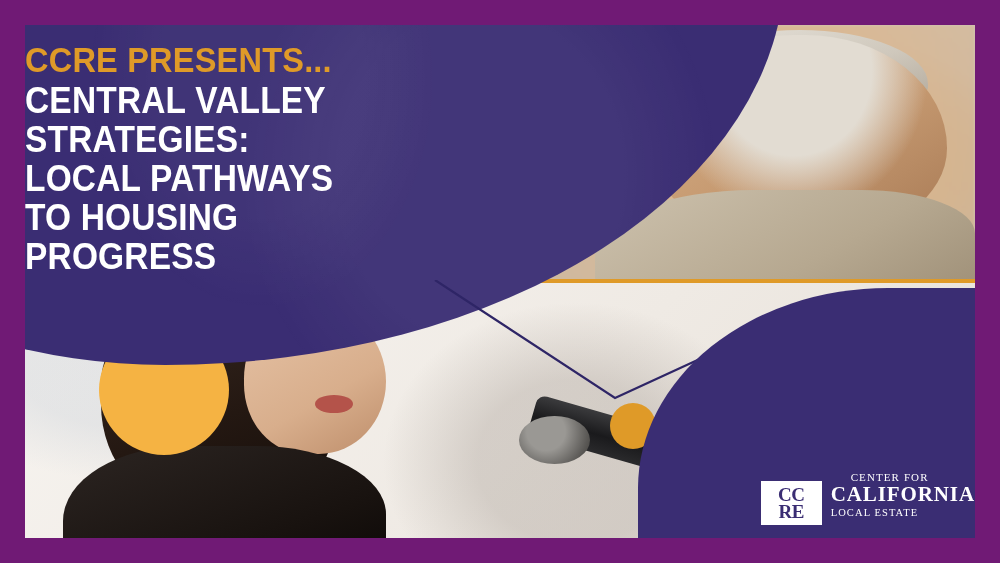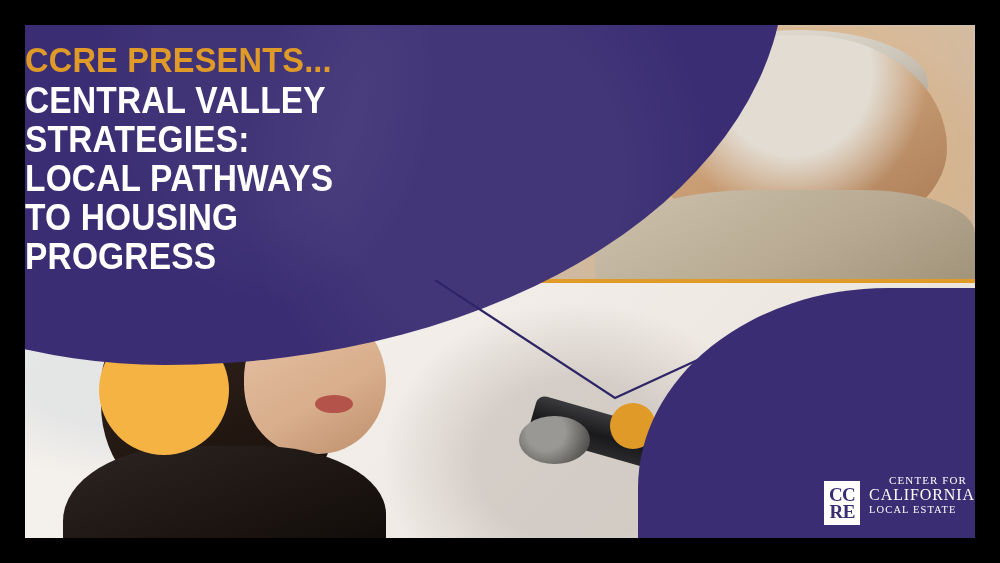--- a/index.html
+++ b/index.html
@@ -2,21 +2,21 @@
 <html><head>
 <meta charset="utf-8">
 <style>
   html,body{margin:0;padding:0;background:#fff;}
   body{font-family:"Liberation Sans",sans-serif;}
 
   #poster{
     position:relative;
     width:1000px;height:563px;
     overflow:hidden;
-    background:#000000;
+    background:#701a75;
   }
 
   
   .canvas{
     position:absolute;
     left:25px; top:25px;
     width:950px; height:513px;
     overflow:hidden;
     background:#EFEAE6;
   }
@@ -278,21 +278,21 @@
   
   .logo{
     position:absolute;
     right:25px; bottom:38px;
     z-index:22;
     display:flex;
     align-items:center;
     gap:9px;
   }
   .logo .mark{
-    width:36px;height:44px;
+    width:61px;height:44px;
     background:#FFFFFF;
     display:flex;
     flex-direction:column;
     align-items:center;
     justify-content:center;
     line-height:.92;
     margin-top:16px;
   }
   .logo .mark span{
     color:#3A2D73;
@@ -301,21 +301,21 @@
     font-size:19px;
     letter-spacing:-.5px;
   }
   .logo .words{
     color:#FFFFFF;
     font-family:"Liberation Serif",serif;
     text-align:left;
     line-height:1.14;
   }
   .logo .words .w1{font-size:11px;letter-spacing:1.1px;margin-left:20px;}
-  .logo .words .w2{font-size:16px;letter-spacing:.9px;}
+  .logo .words .w2{font-size:21px;letter-spacing:.9px;font-weight:bold;}
   .logo .words .w3{font-size:10.5px;letter-spacing:1.1px;}
 </style>
 </head>
 <body>
 
 <div id="poster">
 
   <div class="canvas">
 
     <div class="photo-panel">

